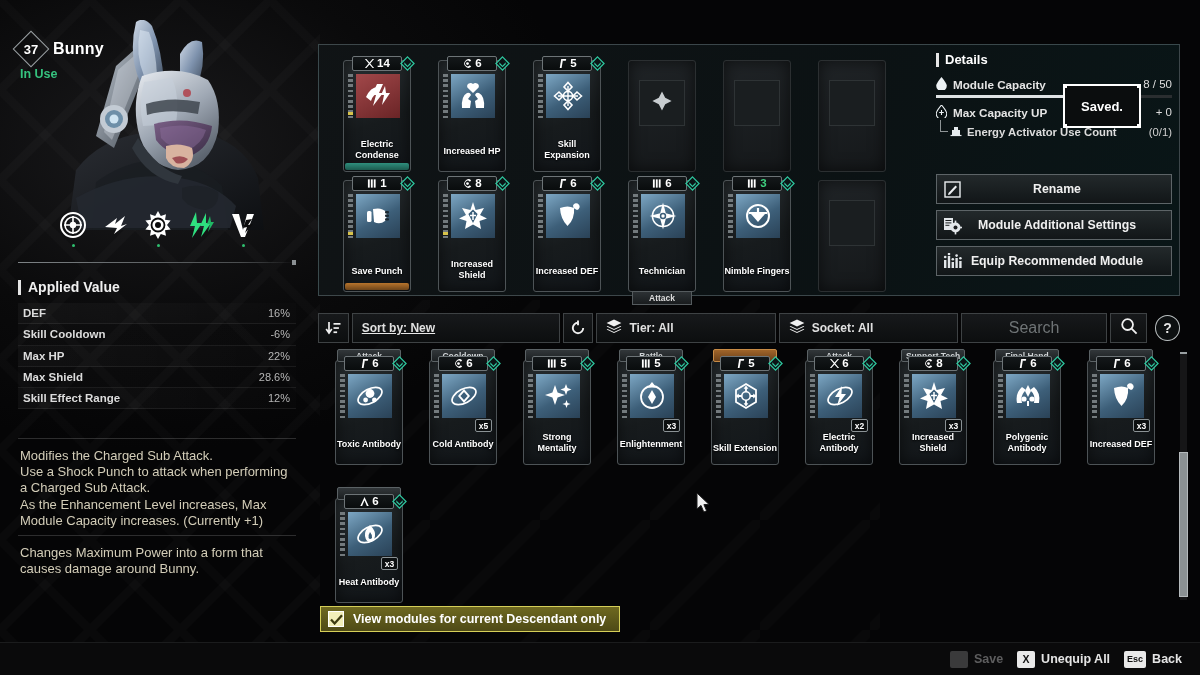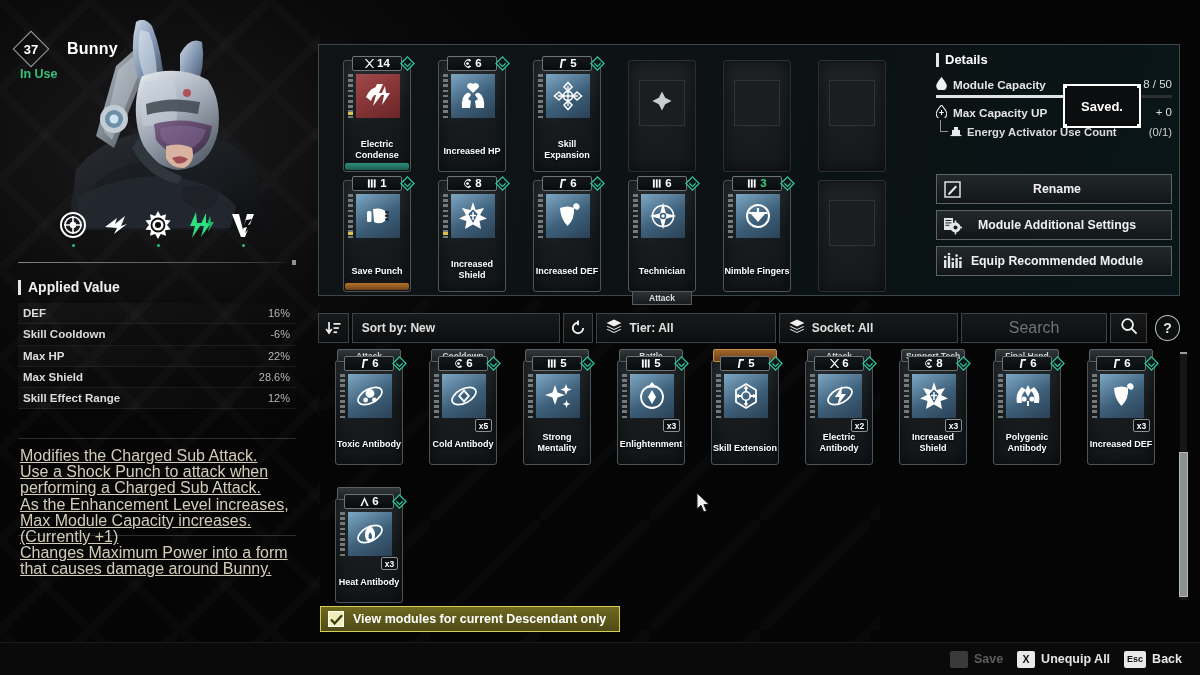--- a/index.html
+++ b/index.html
@@ -21,21 +21,21 @@
     background:
       linear-gradient(135deg, transparent 46%, rgba(255,255,255,.018) 47%, rgba(255,255,255,.018) 53%, transparent 54%) 0 0/90px 90px,
       linear-gradient(45deg, transparent 46%, rgba(255,255,255,.015) 47%, rgba(255,255,255,.015) 53%, transparent 54%) 0 0/90px 90px;
     pointer-events:none; }
   .tri-bg2 { position:absolute; left:320px; top:300px; width:560px; height:375px;
     background:
       linear-gradient(135deg, transparent 46%, rgba(255,255,255,.014) 47%, rgba(255,255,255,.014) 53%, transparent 54%) 0 0/110px 110px;
     pointer-events:none; }
 
   
-  .char-head { position:absolute; left:18px; top:36px; display:flex; align-items:center; gap:23px; }
+  .char-head { position:absolute; left:18px; top:36px; display:flex; align-items:center; gap:9px; }
   .lvl-badge { width:26px; height:26px; position:relative; display:flex; align-items:center; justify-content:center; }
   .lvl-badge .dia { position:absolute; inset:0; border:1.5px solid #9aa0a3; transform:rotate(45deg); }
   .lvl-badge span { position:relative; font-size:13px; font-weight:bold; color:#fff; }
   .char-name { font-size:16px; font-weight:bold; color:#fff; letter-spacing:.2px; }
   .in-use { position:absolute; left:20px; top:67px; font-size:12.5px; color:#35c27e; font-weight:bold; }
 
   .portrait { position:absolute; left:30px; top:20px; width:260px; height:210px; }
   .skill-row { position:absolute; left:58px; top:206px; width:200px; height:38px;
     display:flex; align-items:center; justify-content:space-between; }
   .skill-ic { width:30px; height:30px; position:relative; }
@@ -51,21 +51,21 @@
 
   .stats { position:absolute; left:18px; top:303px; width:278px; }
   .stat-row { display:flex; justify-content:space-between; align-items:center;
     height:21.3px; padding:0 6px 0 5px; border-bottom:1px solid rgba(255,255,255,.07);
     background:linear-gradient(90deg, rgba(255,255,255,.035), rgba(255,255,255,.008)); }
   .stat-row:nth-child(even){ background:linear-gradient(90deg, rgba(255,255,255,.015), rgba(255,255,255,.002)); }
   .stat-name { font-size:11.5px; font-weight:bold; color:#dcdcdc; }
   .stat-val { font-size:11px; color:#b6b6b6; }
 
   .desc-sep { position:absolute; left:18px; width:278px; height:1px; background:rgba(255,255,255,.16); }
-  .desc-block { position:absolute; left:20px; width:276px; font-size:16px; line-height:16.2px; color:#d3cdb8;text-decoration:underline; }
+  .desc-block { position:absolute; left:20px; width:276px; font-size:13px; line-height:16.2px; color:#d3cdb8; }
   .desc-block.b1 { top:448px; }
   .desc-block.b2 { top:545px; }
 
   
   .tabs { position:absolute; left:324px; top:10px; display:flex; align-items:flex-end; gap:3px; }
   .tab { width:152px; height:33px; display:flex; align-items:center; justify-content:center;
     font-size:13px; font-weight:bold; color:#d8d8d8;
     background:linear-gradient(180deg,#18191b,#0e0f10); border:1px solid #3a3c3e; }
   .tab.active { color:#15171a; background:linear-gradient(180deg,#fbfbfb,#dedede); border-color:#fff; height:35px; }
   .tab-add { width:30px; height:30px; display:flex; align-items:center; justify-content:center;
@@ -159,21 +159,21 @@
     border:1px solid #5d6467; display:flex; align-items:center; }
   .act-btn .ic { width:30px; display:flex; align-items:center; justify-content:center; }
   .act-btn .lb { flex:1; text-align:center; font-size:12.3px; font-weight:bold; color:#f0f0f0; padding-right:24px; }
 
   
   .filter-bar { position:absolute; left:318px; top:312px; width:862px; height:32px; display:flex; align-items:center; gap:3px; }
   .fb { height:30px; background:linear-gradient(180deg,#17191b,#0c0e0f); border:1px solid #3e4244;
     display:flex; align-items:center; gap:7px; padding:0 9px; }
   .fb-lbl { font-size:12px; font-weight:bold; color:#e0e0e0; }
   .fb.sort-ic { width:32px; justify-content:center; padding:0; }
-  .fb.sort-txt { width:216px; }
+  .fb.sort-txt { width:216px;text-decoration:underline; }
   .fb.reset { width:32px; justify-content:center; padding:0; }
   .fb.tier { width:186px; }
   .fb.socket { width:186px; }
   .fb.search { width:152px; justify-content:center; }
   .fb.search .ph { font-size:16px; color:#6f7476; font-weight:normal; }
   .fb.srch-btn { width:38px; justify-content:center; padding:0; }
   .help-btn { width:26px; height:26px; border-radius:50%; border:1.5px solid #b9bebf;
     display:flex; align-items:center; justify-content:center; font-size:14px; font-weight:bold; color:#e4e4e4;
     background:#0d1011; margin-left:5px; }
 

